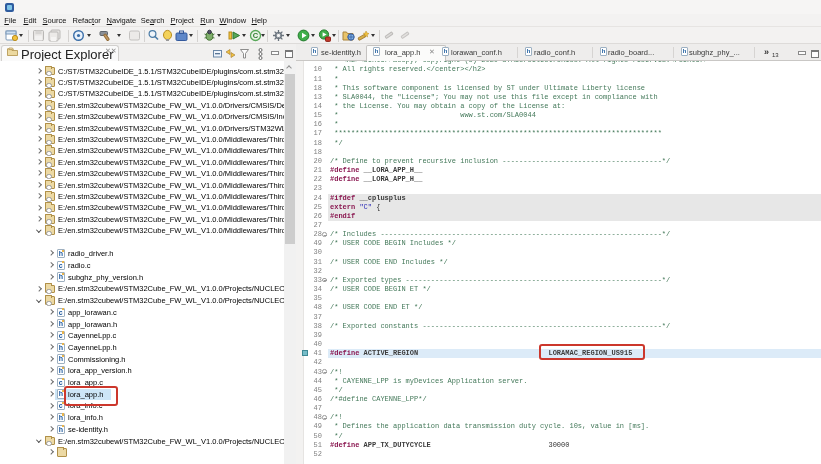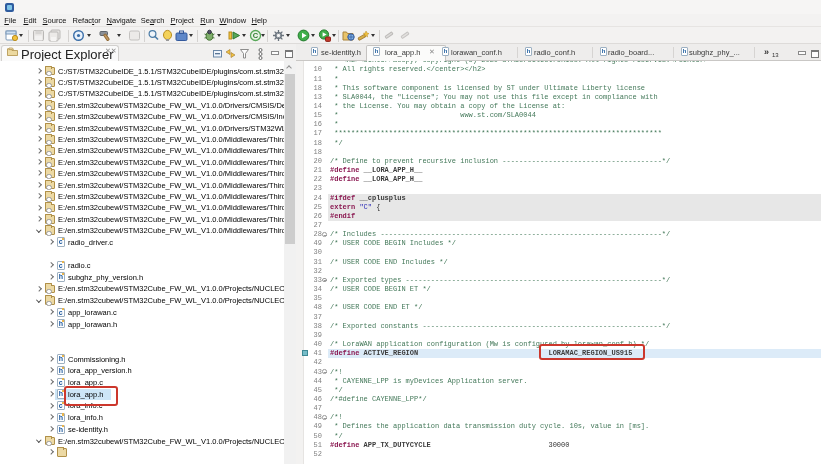--- a/index.html
+++ b/index.html
@@ -332,26 +332,26 @@
 <div class="trow" style="top:152.8px">
       <i class="chd" style="left:37px"></i>
       <span class="ic-fl" style="left:45px"></span>
       <span class="ttxt" style="left:58px">E:/en.stm32cubewl/STM32Cube_FW_WL_V1.0.0/Middlewares/Third_Party</span>
     </div>
 <div class="trow" style="top:164.2px">
       <i class="chv" style="left:37px"></i>
       <span class="ic-fl" style="left:45px"></span>
       <span class="ttxt" style="left:58px">E:/en.stm32cubewl/STM32Cube_FW_WL_V1.0.0/Middlewares/Third_Party</span>
     </div>
-<div class="trow" style="top:175.6px">
-      <i class="chd" style="left:49px"></i>
-      <span class="ic-f" style="left:57px">
-        <b>c</b>
-      </span>
-      <span class="ttxt" style="left:68px">radio_driver.c</span>
+<div class="trow" style="top:187.3px">
+      <i class="chd" style="left:49px"></i>
+      <span class="ic-f" style="left:57px">
+        <b>h</b>
+      </span>
+      <span class="ttxt" style="left:68px">radio_driver.h</span>
     </div>
 <div class="trow" style="top:210.7px">
       <i class="chd" style="left:49px"></i>
       <span class="ic-f" style="left:57px">
         <b>h</b>
       </span>
       <span class="ttxt" style="left:68px">subghz_phy_version.h</span>
     </div>
 <div class="trow" style="top:199.0px">
       <i class="chd" style="left:49px"></i>
@@ -376,20 +376,34 @@
         <b>c</b>
       </span>
       <span class="ttxt" style="left:68px">app_lorawan.c</span>
     </div>
 <div class="trow" style="top:257.5px">
       <i class="chd" style="left:49px"></i>
       <span class="ic-f" style="left:57px">
         <b>h</b>
       </span>
       <span class="ttxt" style="left:68px">app_lorawan.h</span>
+    </div>
+<div class="trow" style="top:269.2px">
+      <i class="chd" style="left:49px"></i>
+      <span class="ic-f" style="left:57px">
+        <b>c</b>
+      </span>
+      <span class="ttxt" style="left:68px">CayenneLpp.c</span>
+    </div>
+<div class="trow" style="top:280.9px">
+      <i class="chd" style="left:49px"></i>
+      <span class="ic-f" style="left:57px">
+        <b>h</b>
+      </span>
+      <span class="ttxt" style="left:68px">CayenneLpp.h</span>
     </div>
 <div class="trow" style="top:292.6px">
       <i class="chd" style="left:49px"></i>
       <span class="ic-f" style="left:57px">
         <b>h</b>
       </span>
       <span class="ttxt" style="left:68px">Commissioning.h</span>
     </div>
 <div class="trow" style="top:316.0px">
       <i class="chd" style="left:49px"></i>
@@ -499,21 +513,20 @@
 <div class="lnum" style="top:224.12px">34</div>
 <div class="cline" style="top:224.12px"><span class="cmt">/* USER CODE BEGIN ET */</span></div>
 <div class="lnum" style="top:233.27px">35</div>
 <div class="lnum" style="top:242.43px">48</div>
 <div class="cline" style="top:242.43px"><span class="cmt">/* USER CODE END ET */</span></div>
 <div class="lnum" style="top:251.59px">37</div>
 <div class="lnum" style="top:260.74px">38</div>
 <div class="cline" style="top:260.74px"><span class="cmt">/* Exported constants ---------------------------------------------------------*/</span></div>
 <div class="lnum" style="top:269.90px">39</div>
 <div class="lnum" style="top:279.06px">40</div>
-<div class="cline" style="top:279.06px"><span class="cmt">/* LoraWAN application configuration (Mw is configured by lorawan_conf.h) */</span></div>
 <div class="lnum" style="top:288.21px">41</div>
 <div class="cline" style="top:288.21px"><span class="pp">#define</span><span class="mac"> ACTIVE_REGION</span>                               <span class="mac">LORAMAC_REGION_US915</span></div>
 <div class="lnum" style="top:297.37px">42</div>
 <div class="lnum" style="top:306.53px">43</div>
 <div class="cline" style="top:306.53px"><span class="cmt">/*!</span></div>
 <div class="lnum" style="top:315.69px">44</div>
 <div class="cline" style="top:315.69px"><span class="cmt"> * CAYENNE_LPP is myDevices Application server.</span></div>
 <div class="lnum" style="top:324.84px">45</div>
 <div class="cline" style="top:324.84px"><span class="cmt"> */</span></div>
 <div class="lnum" style="top:334.00px">46</div>

